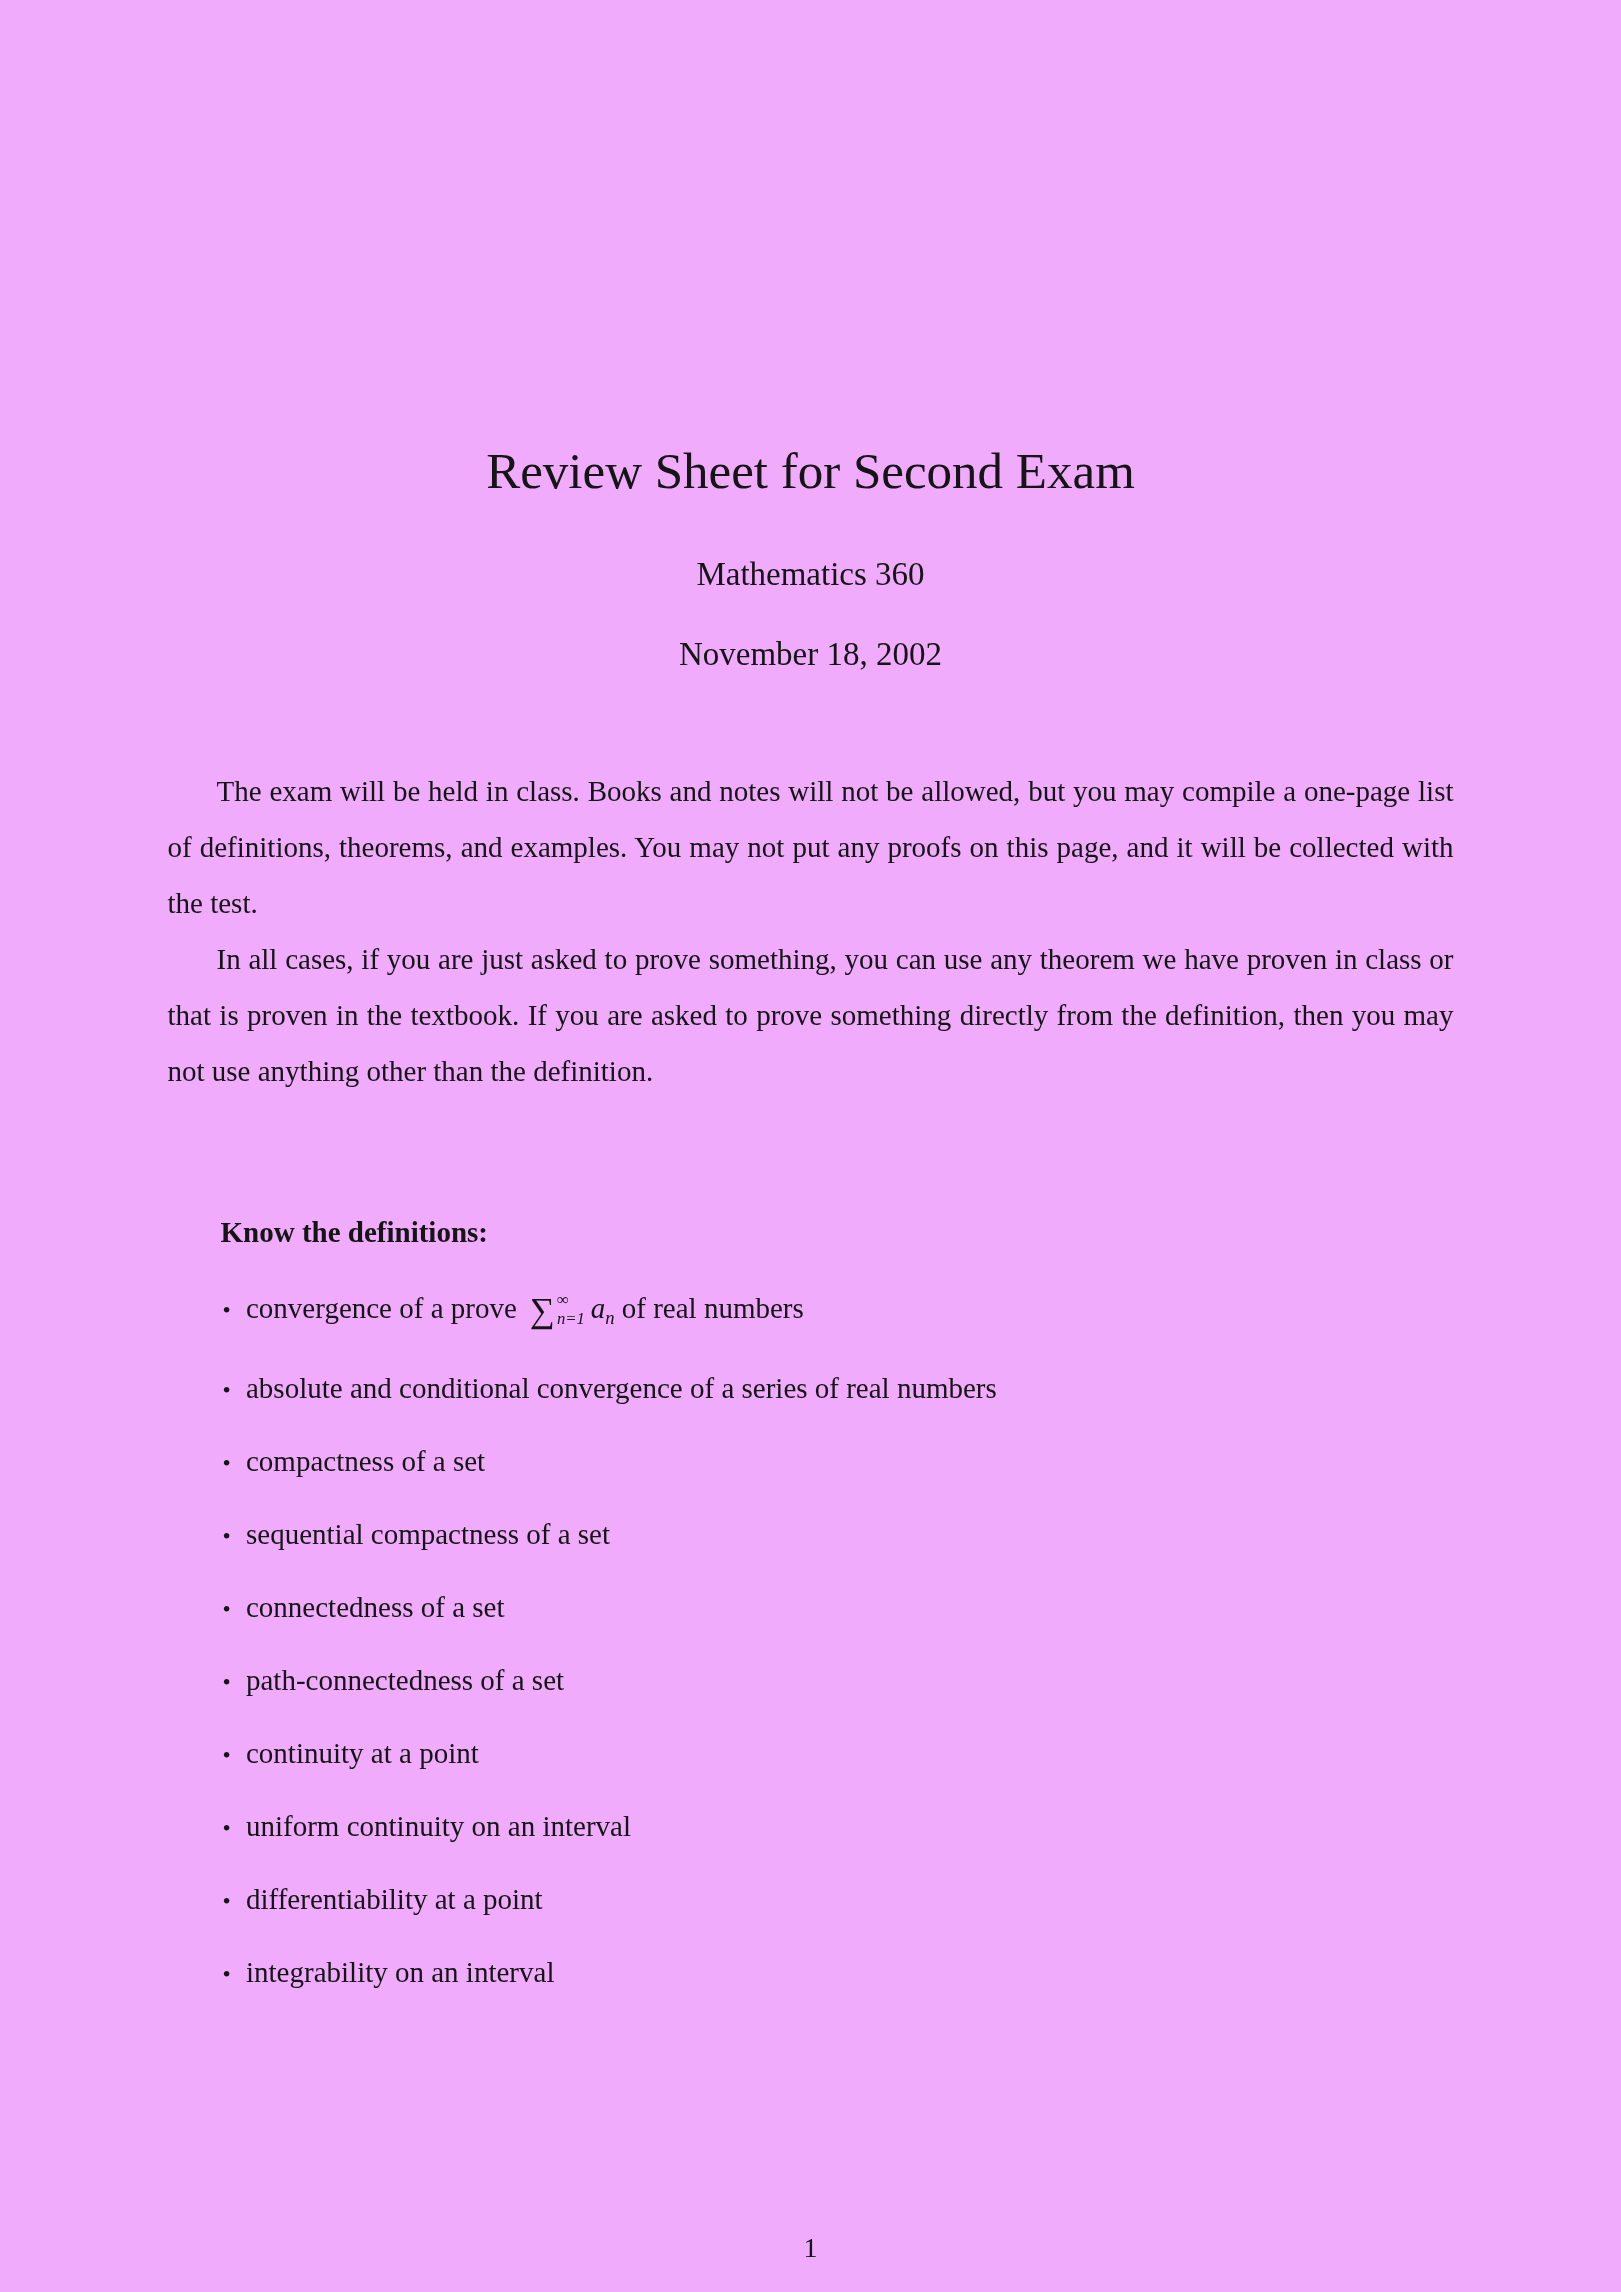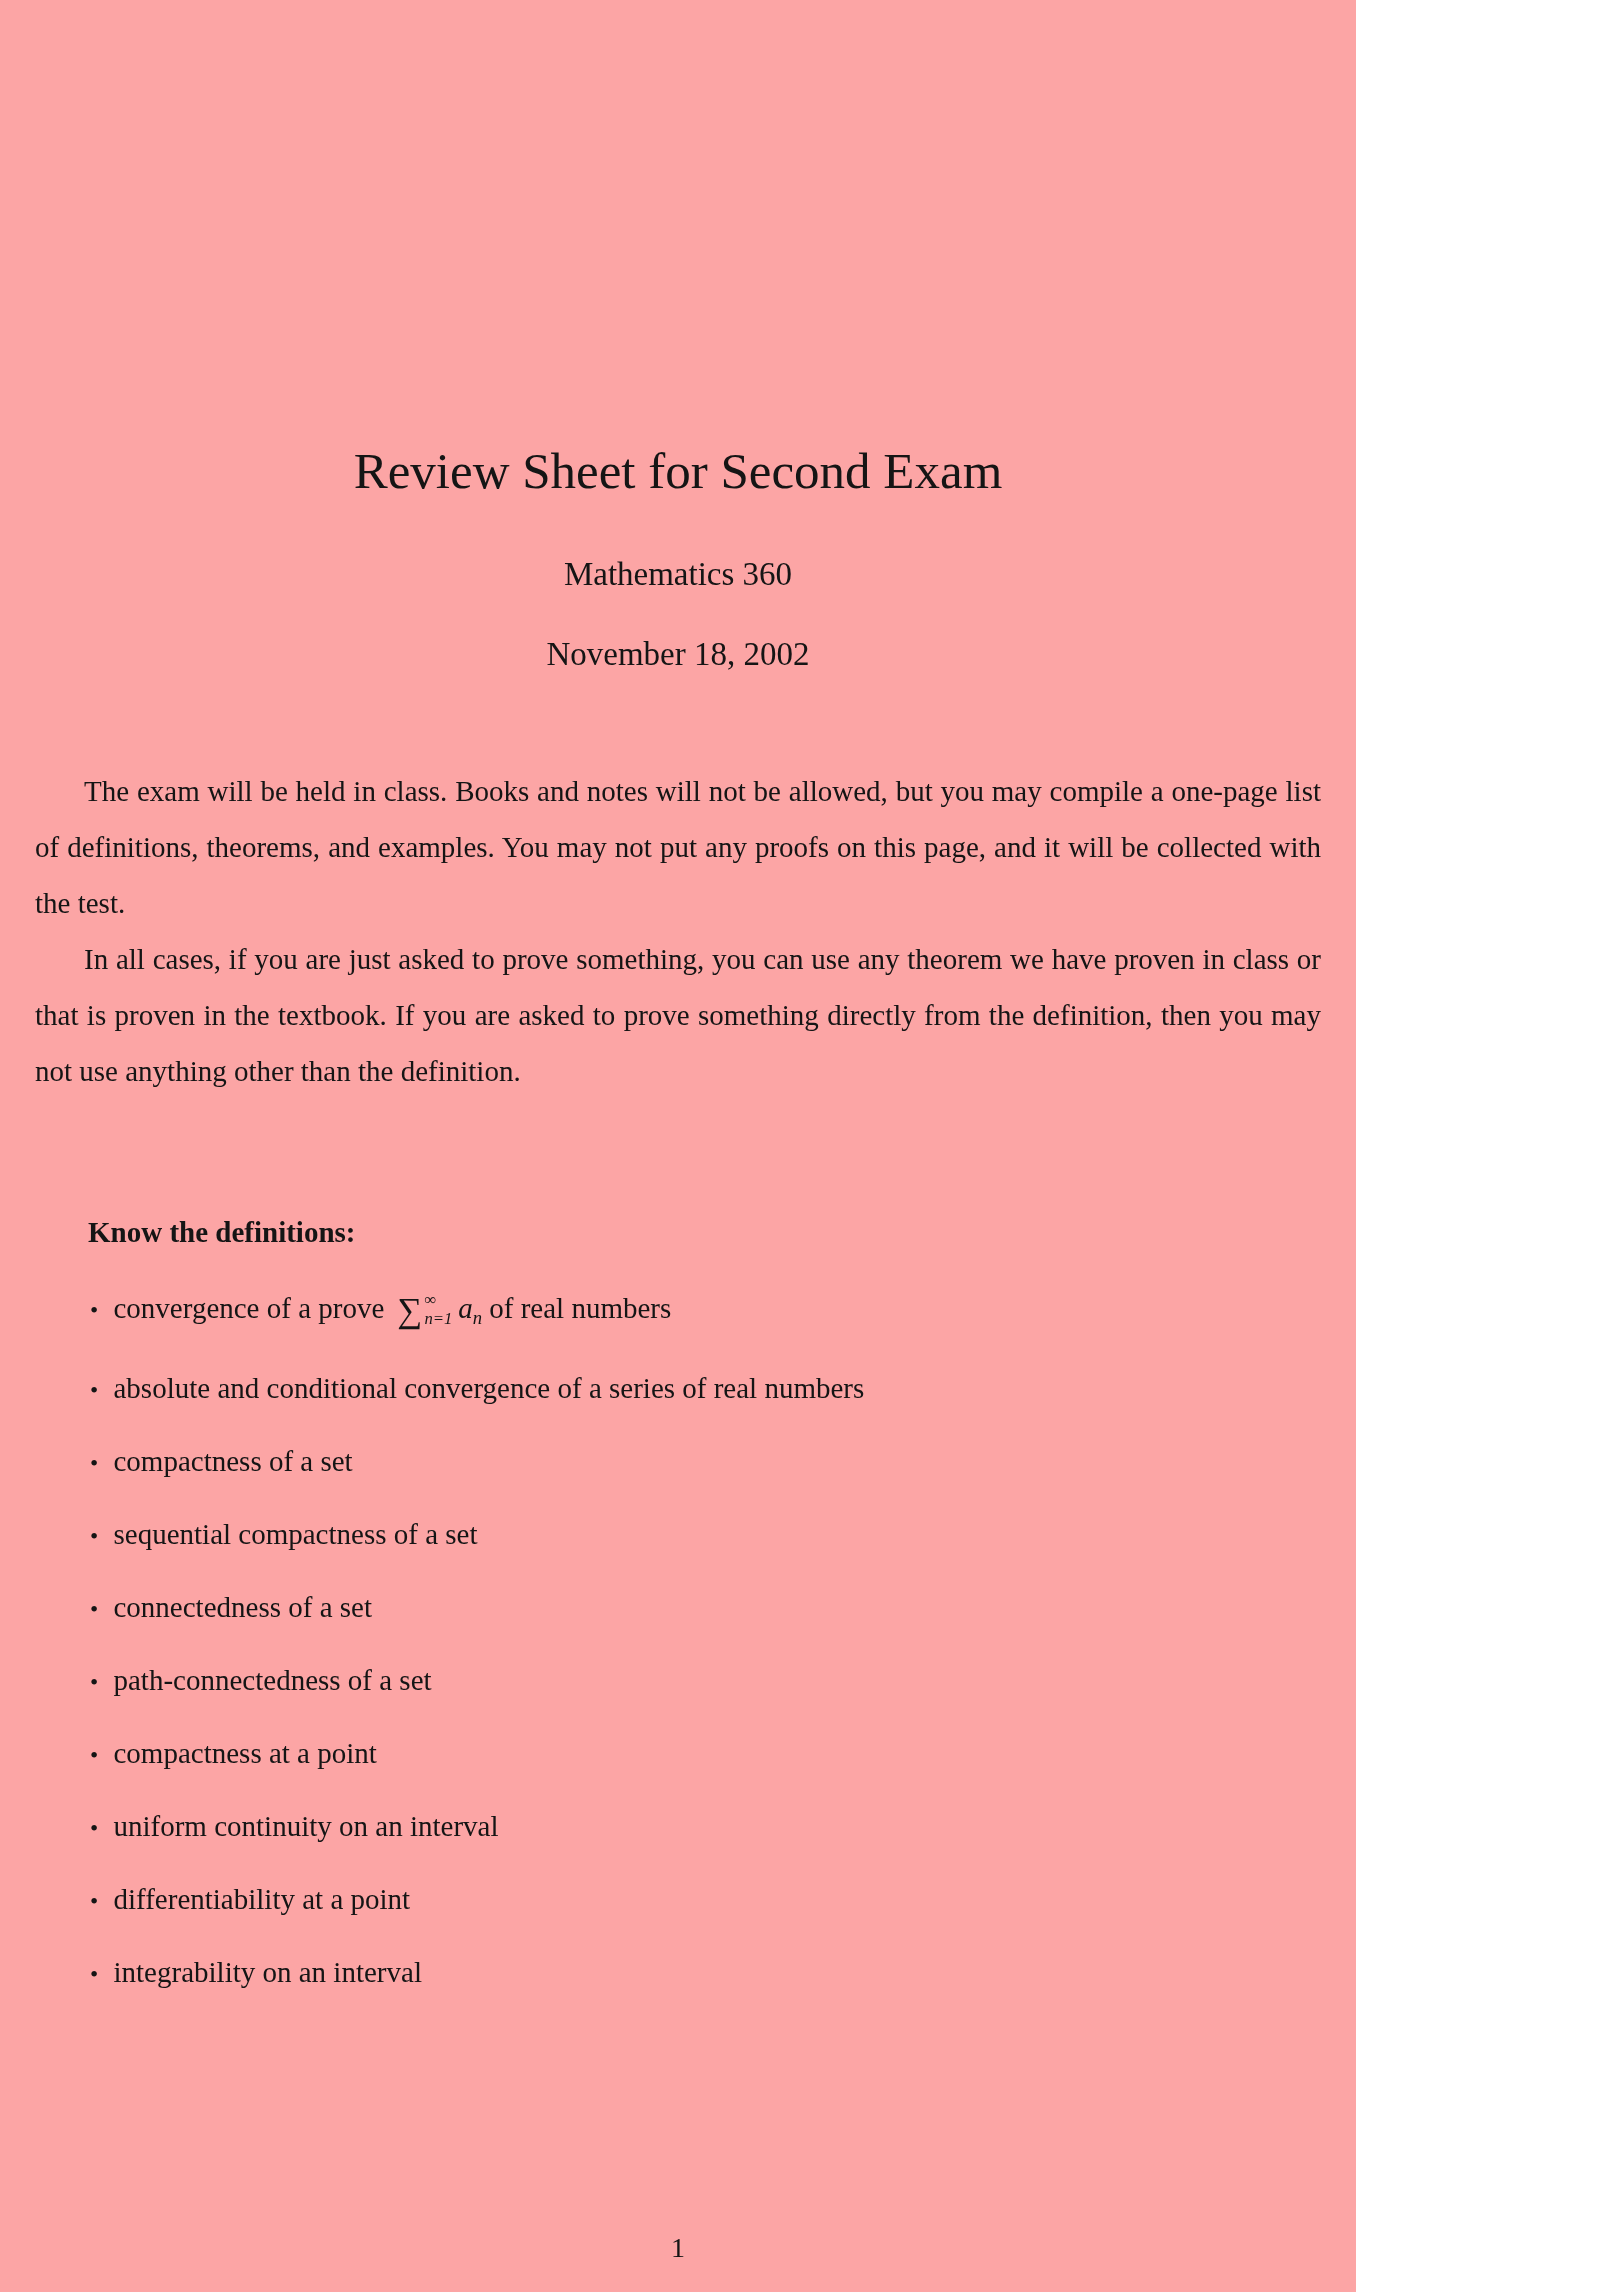--- a/index.html
+++ b/index.html
@@ -6,23 +6,23 @@
   html, body { background: #ffffff; }
   body {
     font-family: "Liberation Serif", "DejaVu Serif", serif;
     color: #151515;
     width: 1621px;
     height: 2293px;
     position: relative;
   }
   .page {
     position: relative;
-    width: 1356px;
+    width: 1621px;
     height: 2293px;
-    background: #fca5a5;
+    background: #f0abfc;
     overflow: hidden;
     font-family: Liberation Serif, serif;
   }
   .content {
     width: 1286px;
     margin: 0 auto;
     padding-top: 443px;
   }
   .doc-title {
     text-align: center;
@@ -154,21 +154,21 @@
         <span class="bullet-text">connectedness of a set</span>
       </div>
 
       <div class="bullet-row">
         <span class="bullet-dot">•</span>
         <span class="bullet-text">path-connectedness of a set</span>
       </div>
 
       <div class="bullet-row">
         <span class="bullet-dot">•</span>
-        <span class="bullet-text">compactness at a point</span>
+        <span class="bullet-text">continuity at a point</span>
       </div>
 
       <div class="bullet-row">
         <span class="bullet-dot">•</span>
         <span class="bullet-text">uniform continuity on an interval</span>
       </div>
 
       <div class="bullet-row">
         <span class="bullet-dot">•</span>
         <span class="bullet-text">differentiability at a point</span>

